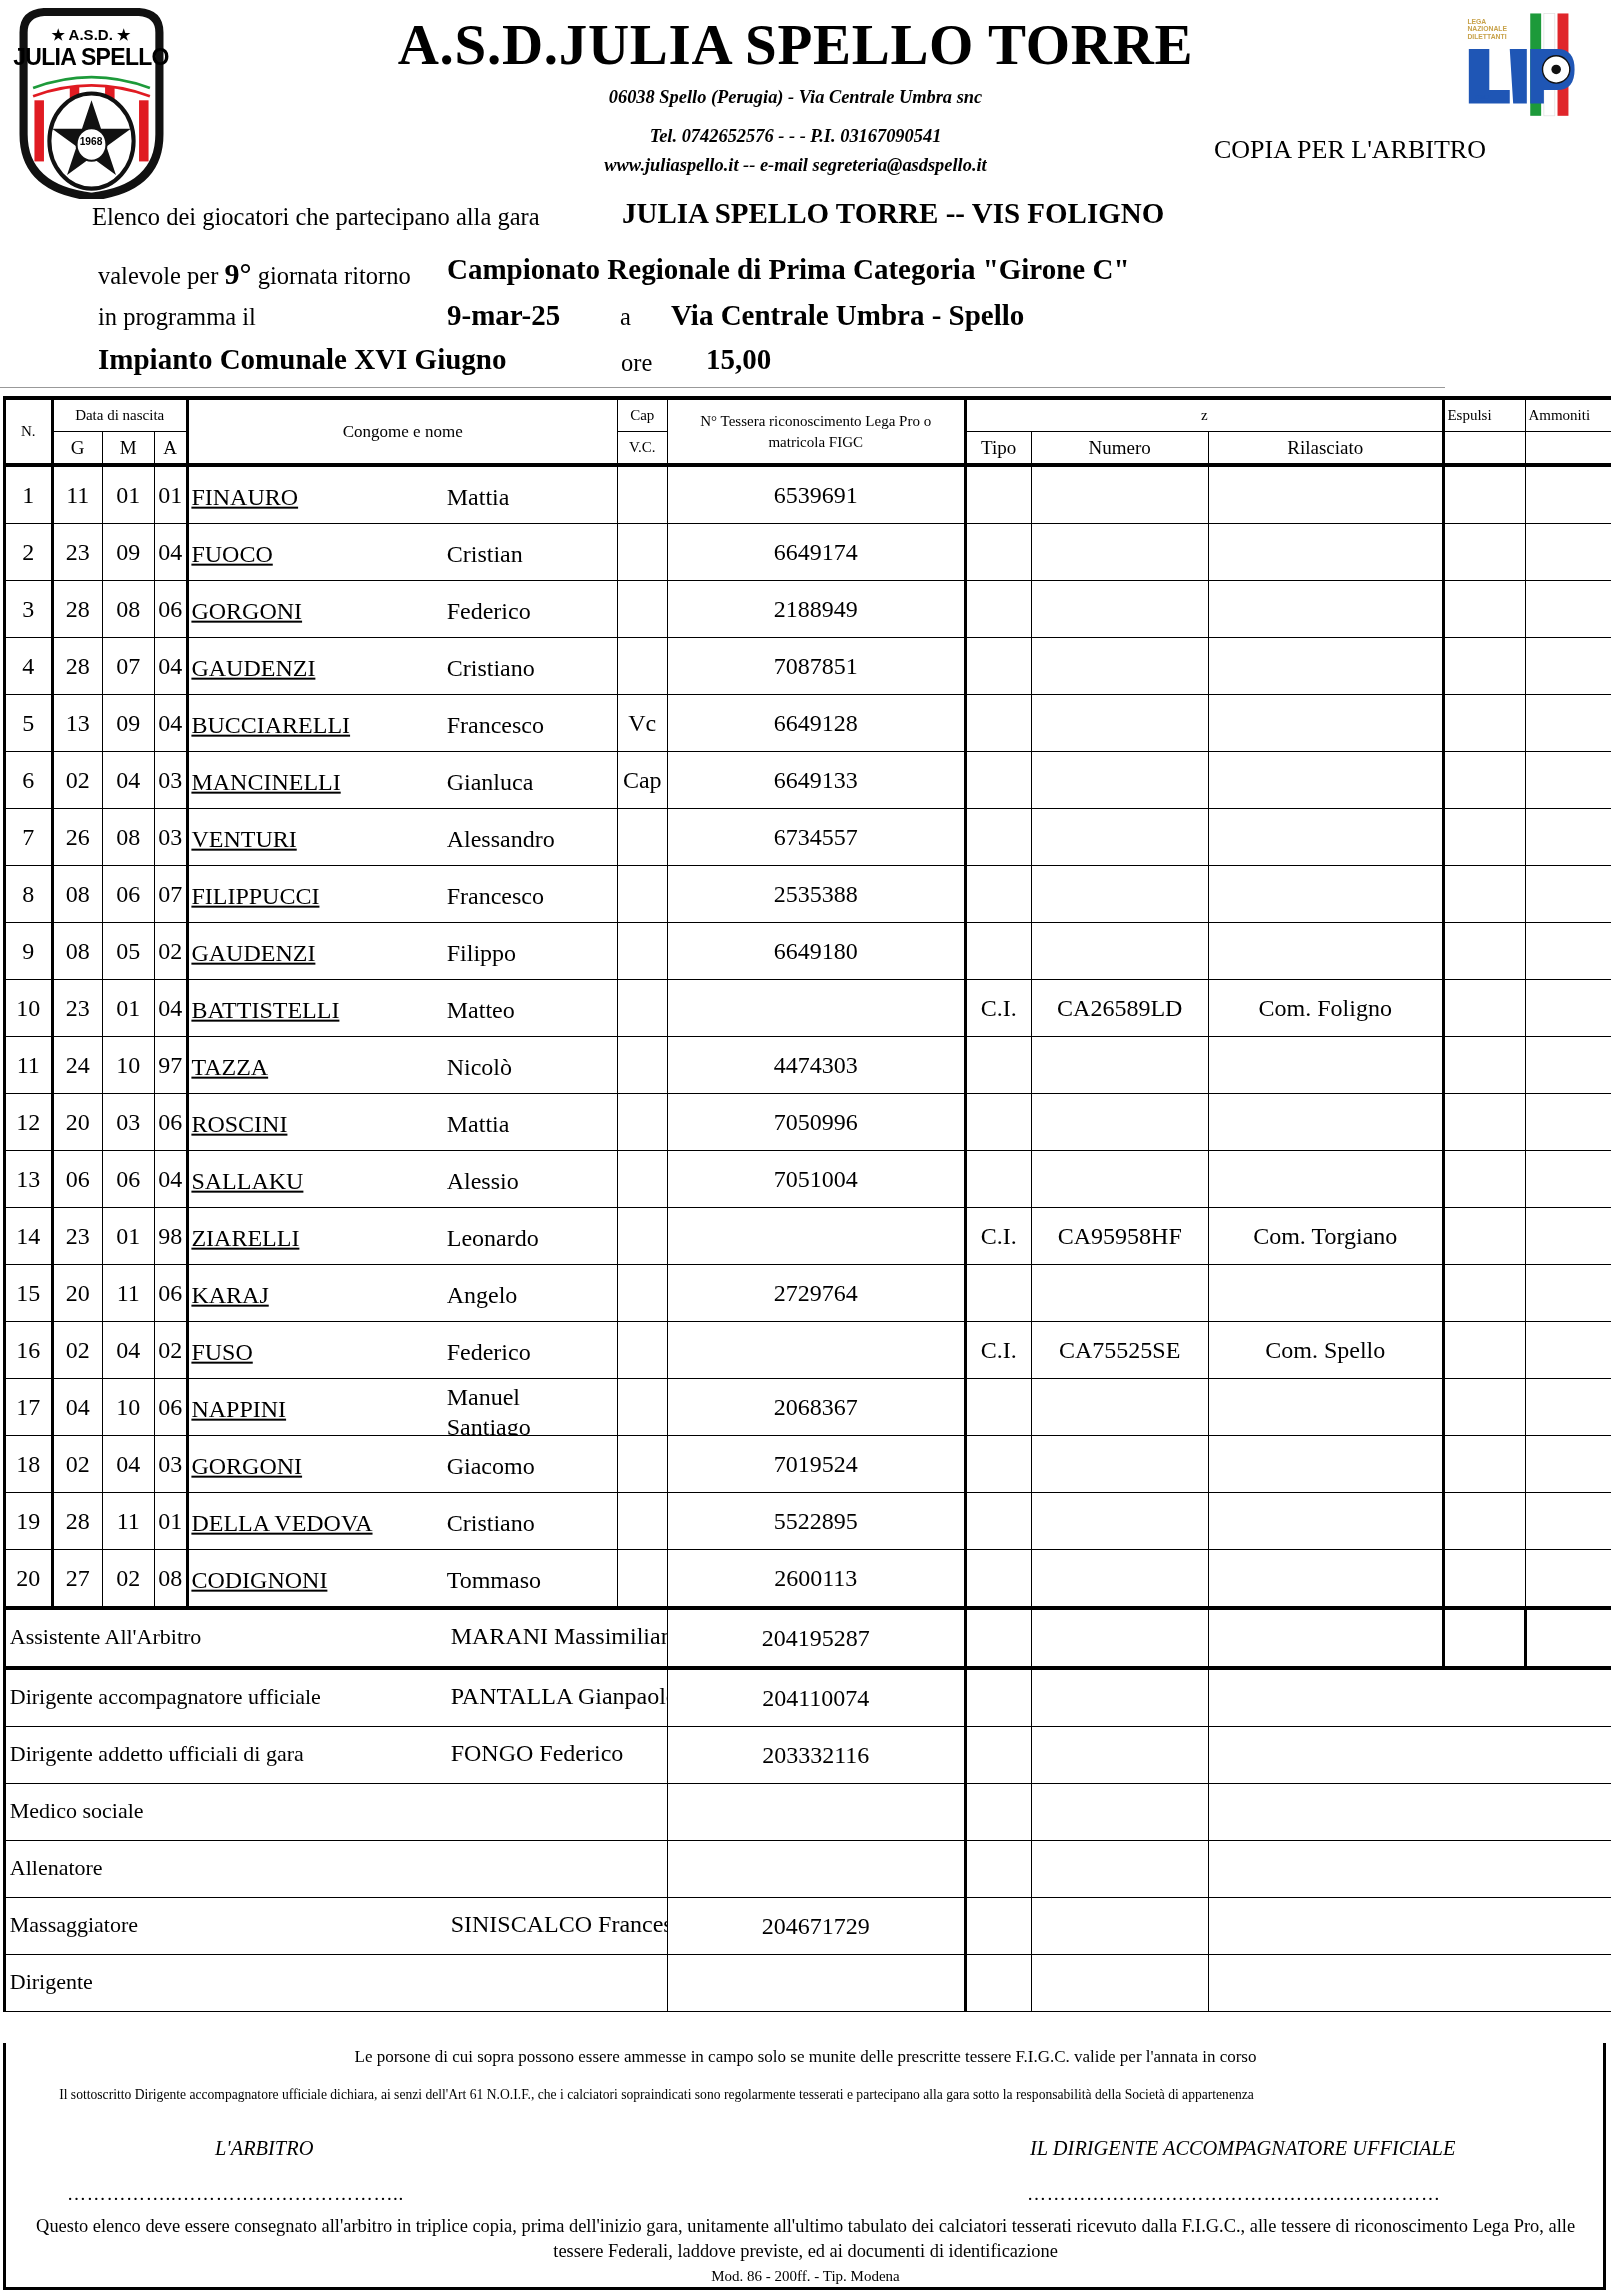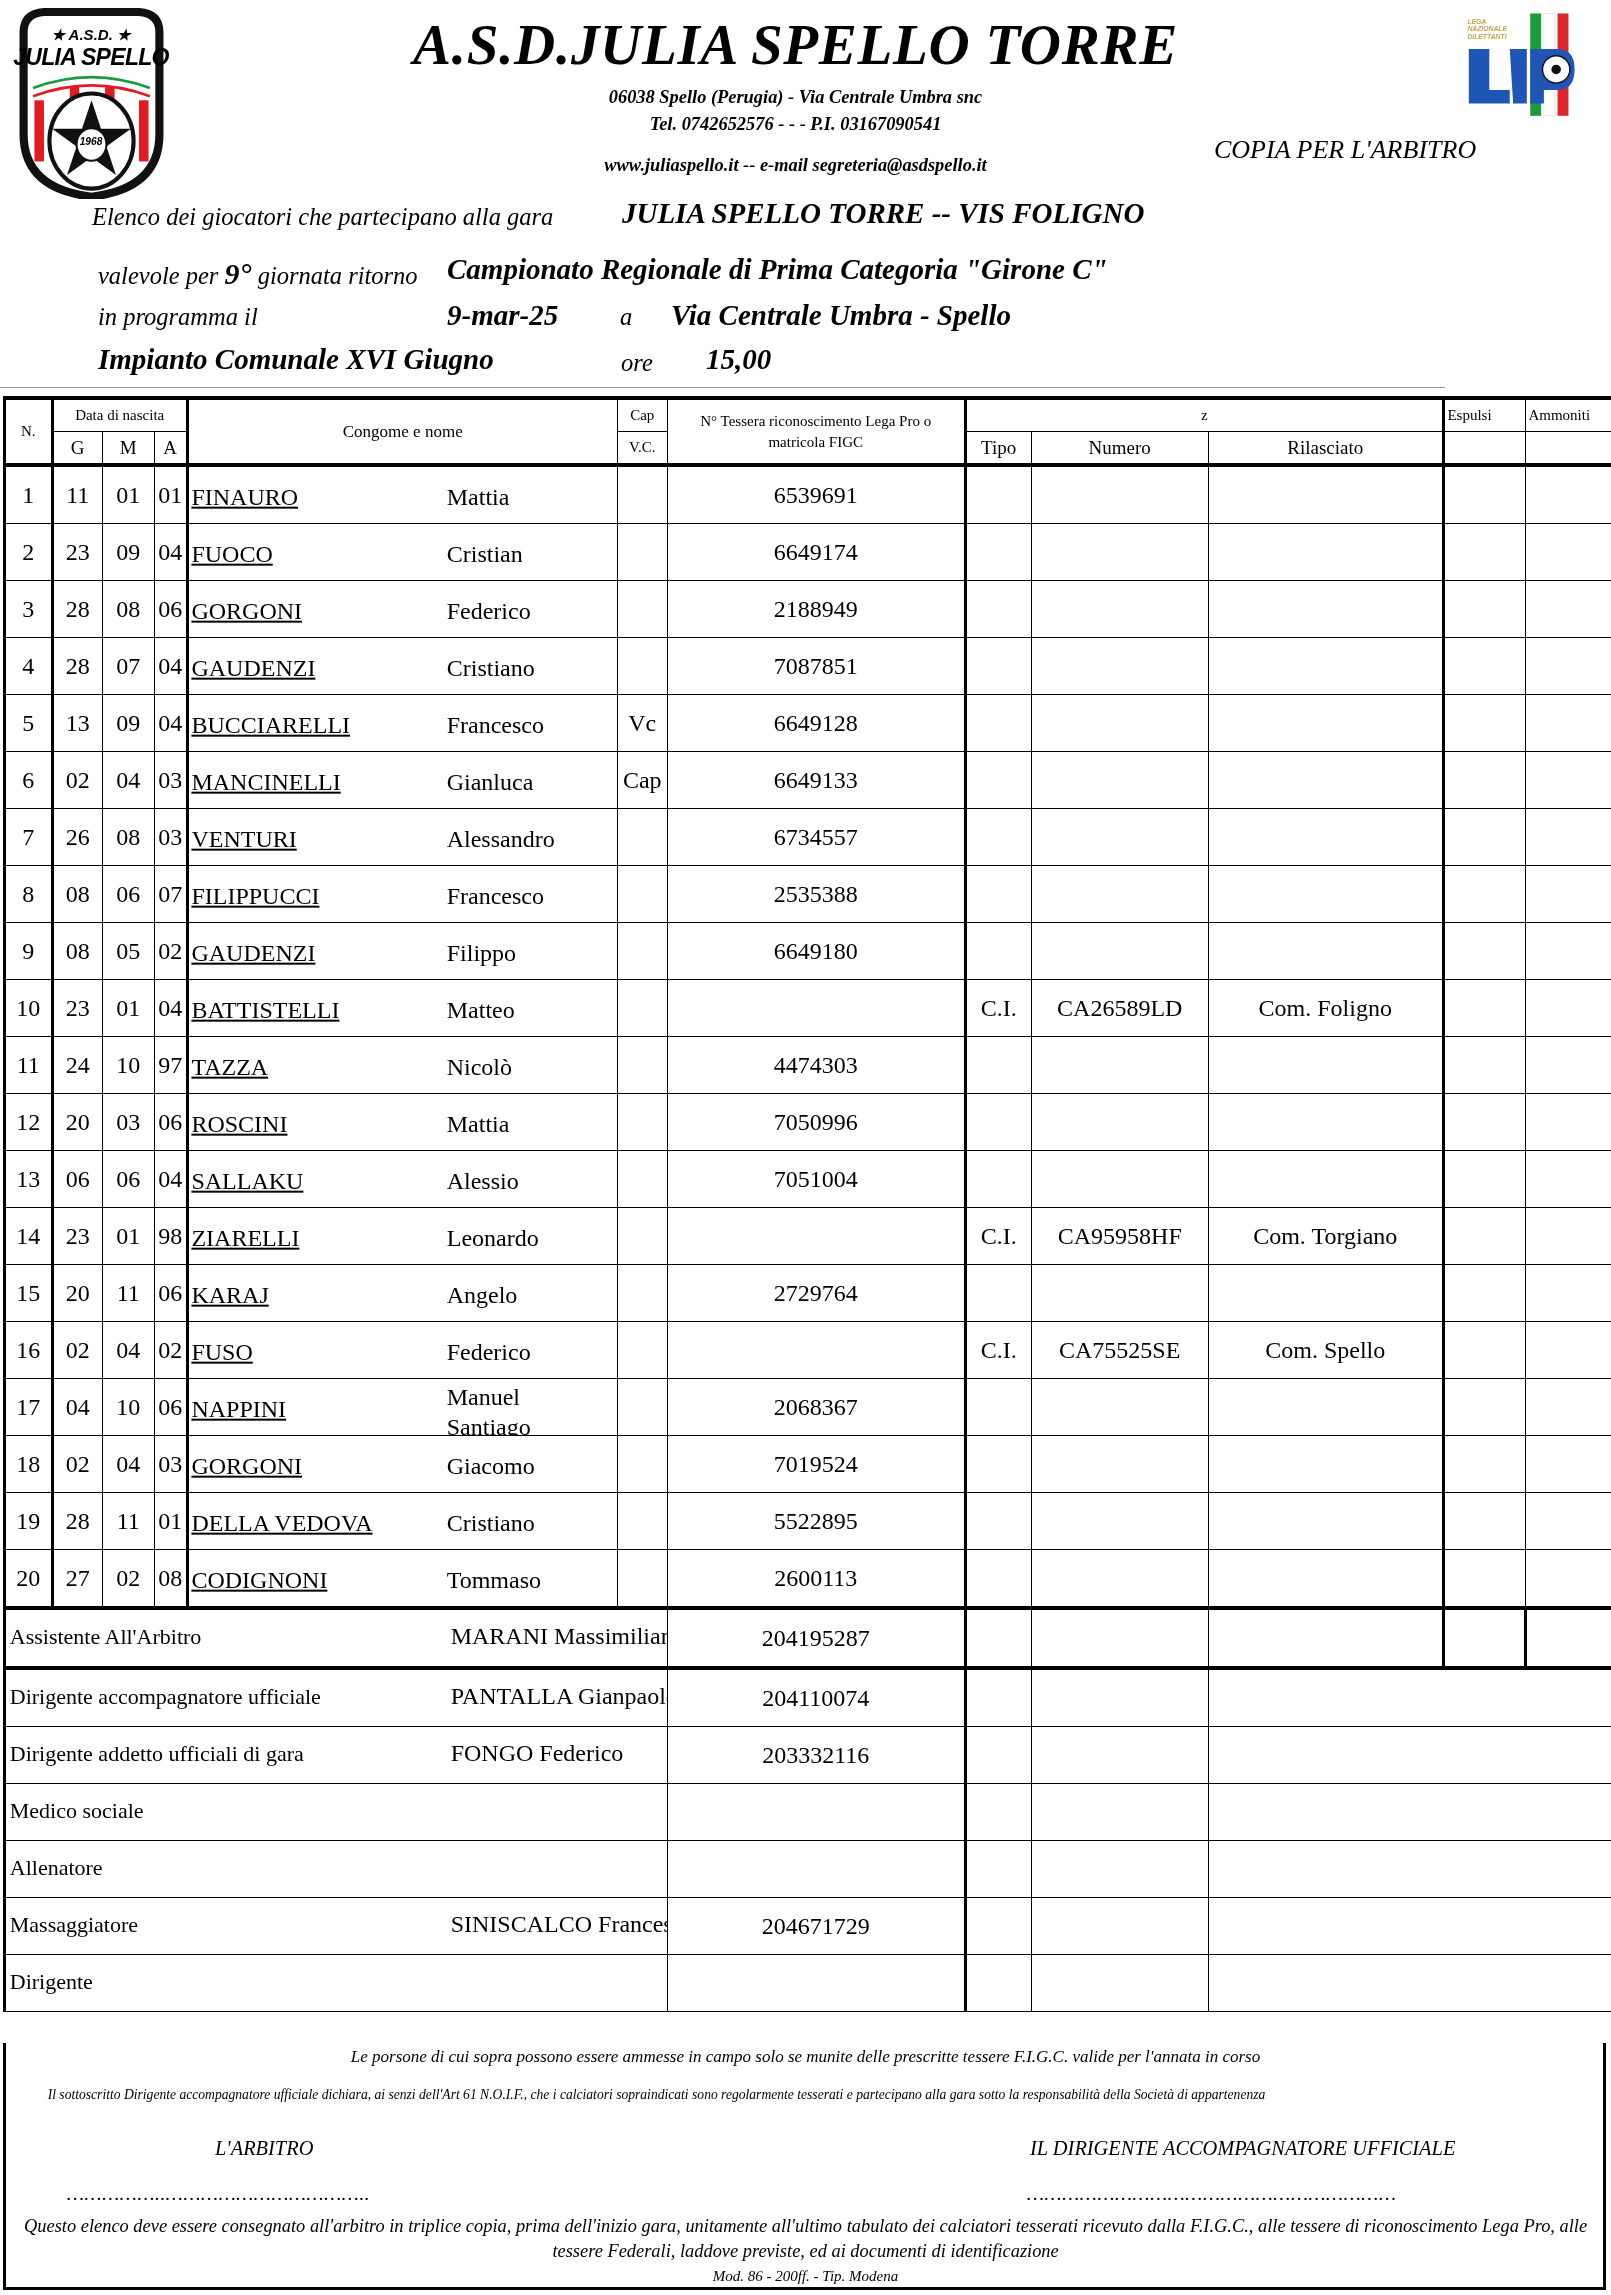--- a/index.html
+++ b/index.html
@@ -1,18 +1,18 @@
 <!DOCTYPE html>
 <html style="font-size:11px"><head>
 <meta charset="utf-8">
 <style>
   html, body { margin:0; padding:0; background:#fff; }
   body { width:1611px; height:2295px; position:relative; overflow:hidden;
          font-family:"Liberation Serif","DejaVu Serif",serif; color:#000; }
-  .abs { position:absolute;font-style:italic; }
+  .abs { position:absolute; }
   
   .logo-left { left:9.5px; top:5.4px; width:163px; height:194px; }
   .logo-right { left:1462px; top:8.2px; width:116px; height:116px; }
   .title { left:0; width:1564px; top:12.2px; text-align:center; font-size:57px; font-weight:bold;
            letter-spacing:0.7px; padding-left:27px; box-sizing:border-box; }
   .subline { left:0; width:1564px; text-align:center; font-style:italic; font-weight:bold; font-size:18.4px; padding-left:27px; box-sizing:border-box;}
   .copia { left:1214px; top:135px; font-size:26px; }
   .info { font-size:24.5px; }
   .info-b { font-size:29px; font-weight:bold; }
   .hr { left:0; top:387px; width:1445px; height:1.4px; background:#999; }
@@ -67,21 +67,21 @@
     <polygon points="120,140 134,182 178,182 142,208 156,250 120,224 84,250 98,208 62,182 106,182" fill="#111"></polygon>
     <ellipse cx="120" cy="205" rx="22" ry="24" fill="#fff" stroke="#111" stroke-width="3"></ellipse>
   </svg>
   <div class="abs" style="left:0;top:20.4px;width:163px;text-align:center;font-family:'Liberation Sans',sans-serif;font-weight:bold;font-size:15px;">★ A.S.D. ★</div>
   <div class="abs" style="left:0;top:39px;width:163px;text-align:center;font-family:'Liberation Sans',sans-serif;font-weight:bold;font-size:23px;letter-spacing:-0.7px;">JULIA SPELLO</div>
   <div class="abs" style="left:0;top:131px;width:163px;text-align:center;font-family:'Liberation Sans',sans-serif;font-weight:bold;font-size:10.2px;">1968</div>
 </div>
 
 <div class="abs title">A.S.D.JULIA SPELLO TORRE</div>
 <div class="abs subline" style="top:87px;">06038 Spello (Perugia) - Via Centrale Umbra snc</div>
-<div class="abs subline" style="top:114px;font-style:italic;">Tel. 0742652576 - - - P.I.  03167090541</div>
+<div class="abs subline" style="top:126px;font-style:italic;">Tel. 0742652576 - - - P.I.  03167090541</div>
 <div class="abs subline" style="top:155px;">www.juliaspello.it  --   e-mail segreteria@asdspello.it</div>
 
 <div class="abs logo-right">
   <svg width="116" height="116" viewBox="0 0 170 170">
     <rect x="100" y="8" width="16" height="150" fill="#1d9a3a"></rect>
     <rect x="120" y="8" width="16" height="150" fill="#fff" stroke="#ddd"></rect>
     <rect x="140" y="8" width="16" height="150" fill="#e0262b"></rect>
     <path d="M10 60 L40 60 L40 120 L70 120 L70 140 L10 140 Z" fill="#1f56b5"></path>
     <path d="M70 60 L95 60 L95 140 L75 140 Z" fill="#1f56b5"></path>
     <path d="M100 60 L140 60 Q165 60 165 90 Q165 120 140 120 L120 120 L120 140 L100 140 Z" fill="#1f56b5"></path>

